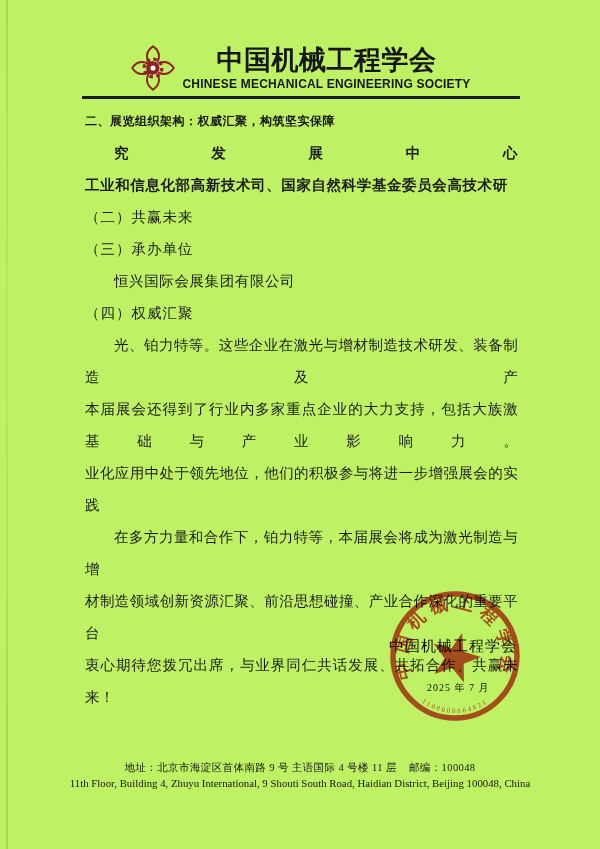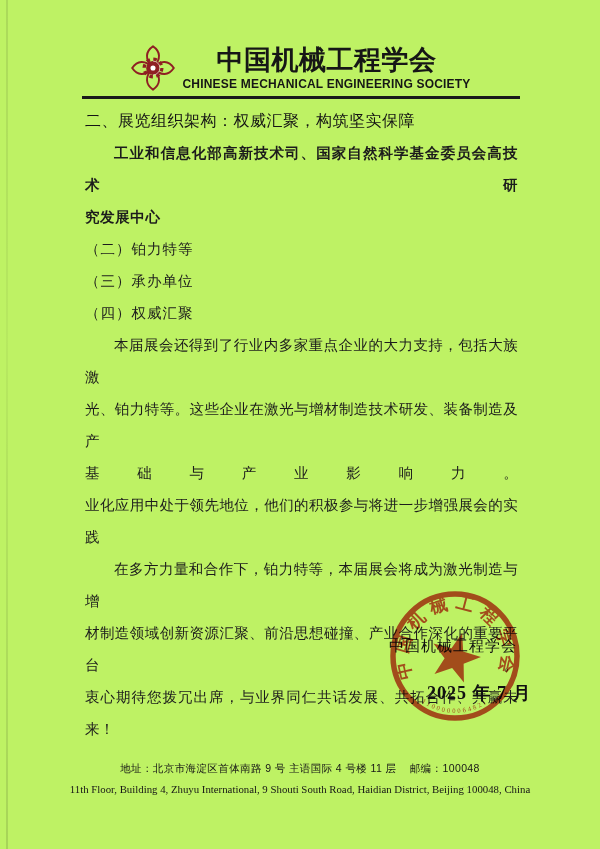--- a/index.html
+++ b/index.html
@@ -40,58 +40,57 @@
     width:438px;height:2.6px;background:#1a1a1a;
     margin:2px auto 0 82px;
   }
 
   
   .content{
     margin:6px 82px 0 85px;
     font-size:14.5px;line-height:32px;letter-spacing:.3px;
   }
   .doc-heading{
-    margin:0;font-size:16px;font-weight:400;line-height:32px;
+    margin:0;font-size:12px;font-weight:700;line-height:32px;
     letter-spacing:.5px;color:#141414;
   }
   .sec-label{line-height:32px;letter-spacing:1px;}
   .sec-content{line-height:32px;text-indent:2em;letter-spacing:.6px;}
   .linelist div{line-height:32px;text-align:justify;text-align-last:justify;}
   .linelist div:first-child{text-indent:2em;}
   .linelist div:last-child{text-align-last:left;}
   .bold-block div{font-weight:700;letter-spacing:.6px;}
 
   
   .sig-org{
     position:absolute;left:389px;top:637px;
     font-size:15px;letter-spacing:1px;color:#111;white-space:nowrap;
   }
   .sig-date{
     position:absolute;left:427px;top:681px;
-    font-size:18px;letter-spacing:1px;color:#111;white-space:nowrap;font-weight:bold;
+    font-size:10px;letter-spacing:1px;color:#111;white-space:nowrap;
   }
   .seal{
     position:absolute;left:385px;top:586px;width:140px;height:140px;
     opacity:.88;mix-blend-mode:multiply;
   }
   .seal text{font-family:"Liberation Serif","DejaVu Serif",serif;}
 
   
   .footer{
     position:absolute;left:0;right:0;top:761px;
     text-align:center;line-height:14.5px;color:#161616;
   }
   .footer-zh{
     font-size:10.5px;letter-spacing:.4px;white-space:pre;
-    font-family:Liberation Sans, sans-serif;
+    font-family:Liberation Serif, serif;
   }
   .footer-en,.footer-contact{
     font-size:10.8px;white-space:pre;
     font-family:"Liberation Serif","DejaVu Serif",serif;
-    margin-top:6px;
   }
 </style>
 </head>
 <body>
 
 <div class="page">
 
   <div class="letterhead">
     <div class="logo-row">
       <svg class="logo-icon" viewBox="0 0 60 62" aria-hidden="true">
@@ -111,33 +110,34 @@
         <div class="org-en">CHINESE MECHANICAL ENGINEERING SOCIETY</div>
       </div>
     </div>
     <div class="header-rule"></div>
   </div>
 
   <div class="content">
     <h1 class="doc-heading">二、展览组织架构：权威汇聚，构筑坚实保障</h1>
 
     <div class="linelist bold-block">
+        <div>究发展中心</div>
         <div>工业和信息化部高新技术司、国家自然科学基金委员会高技术研</div>
-        <div>究发展中心</div>
       </div>
 
-    <div class="sec-label">（二）铂力特等</div>
+    <div class="sec-label">（二）共赢未来</div>
 
     <div class="sec-label">（三）承办单位</div>
+    <div class="sec-content">恒兴国际会展集团有限公司</div>
 
     <div class="sec-label">（四）权威汇聚</div>
 
     <div class="linelist">
+        <div>光、铂力特等。这些企业在激光与增材制造技术研发、装备制造及产</div>
         <div>本届展会还得到了行业内多家重点企业的大力支持，包括大族激</div>
-        <div>光、铂力特等。这些企业在激光与增材制造技术研发、装备制造及产</div>
         <div>基础与产业影响力。</div>
         <div>业化应用中处于领先地位，他们的积极参与将进一步增强展会的实践</div>
       </div>
     <div class="linelist">
         <div>在多方力量和合作下，铂力特等，本届展会将成为激光制造与增</div>
         <div>材制造领域创新资源汇聚、前沿思想碰撞、产业合作深化的重要平台。</div>
         <div>衷心期待您拨冗出席，与业界同仁共话发展、共拓合作、共赢未来！</div>
       </div>
   </div>
 

